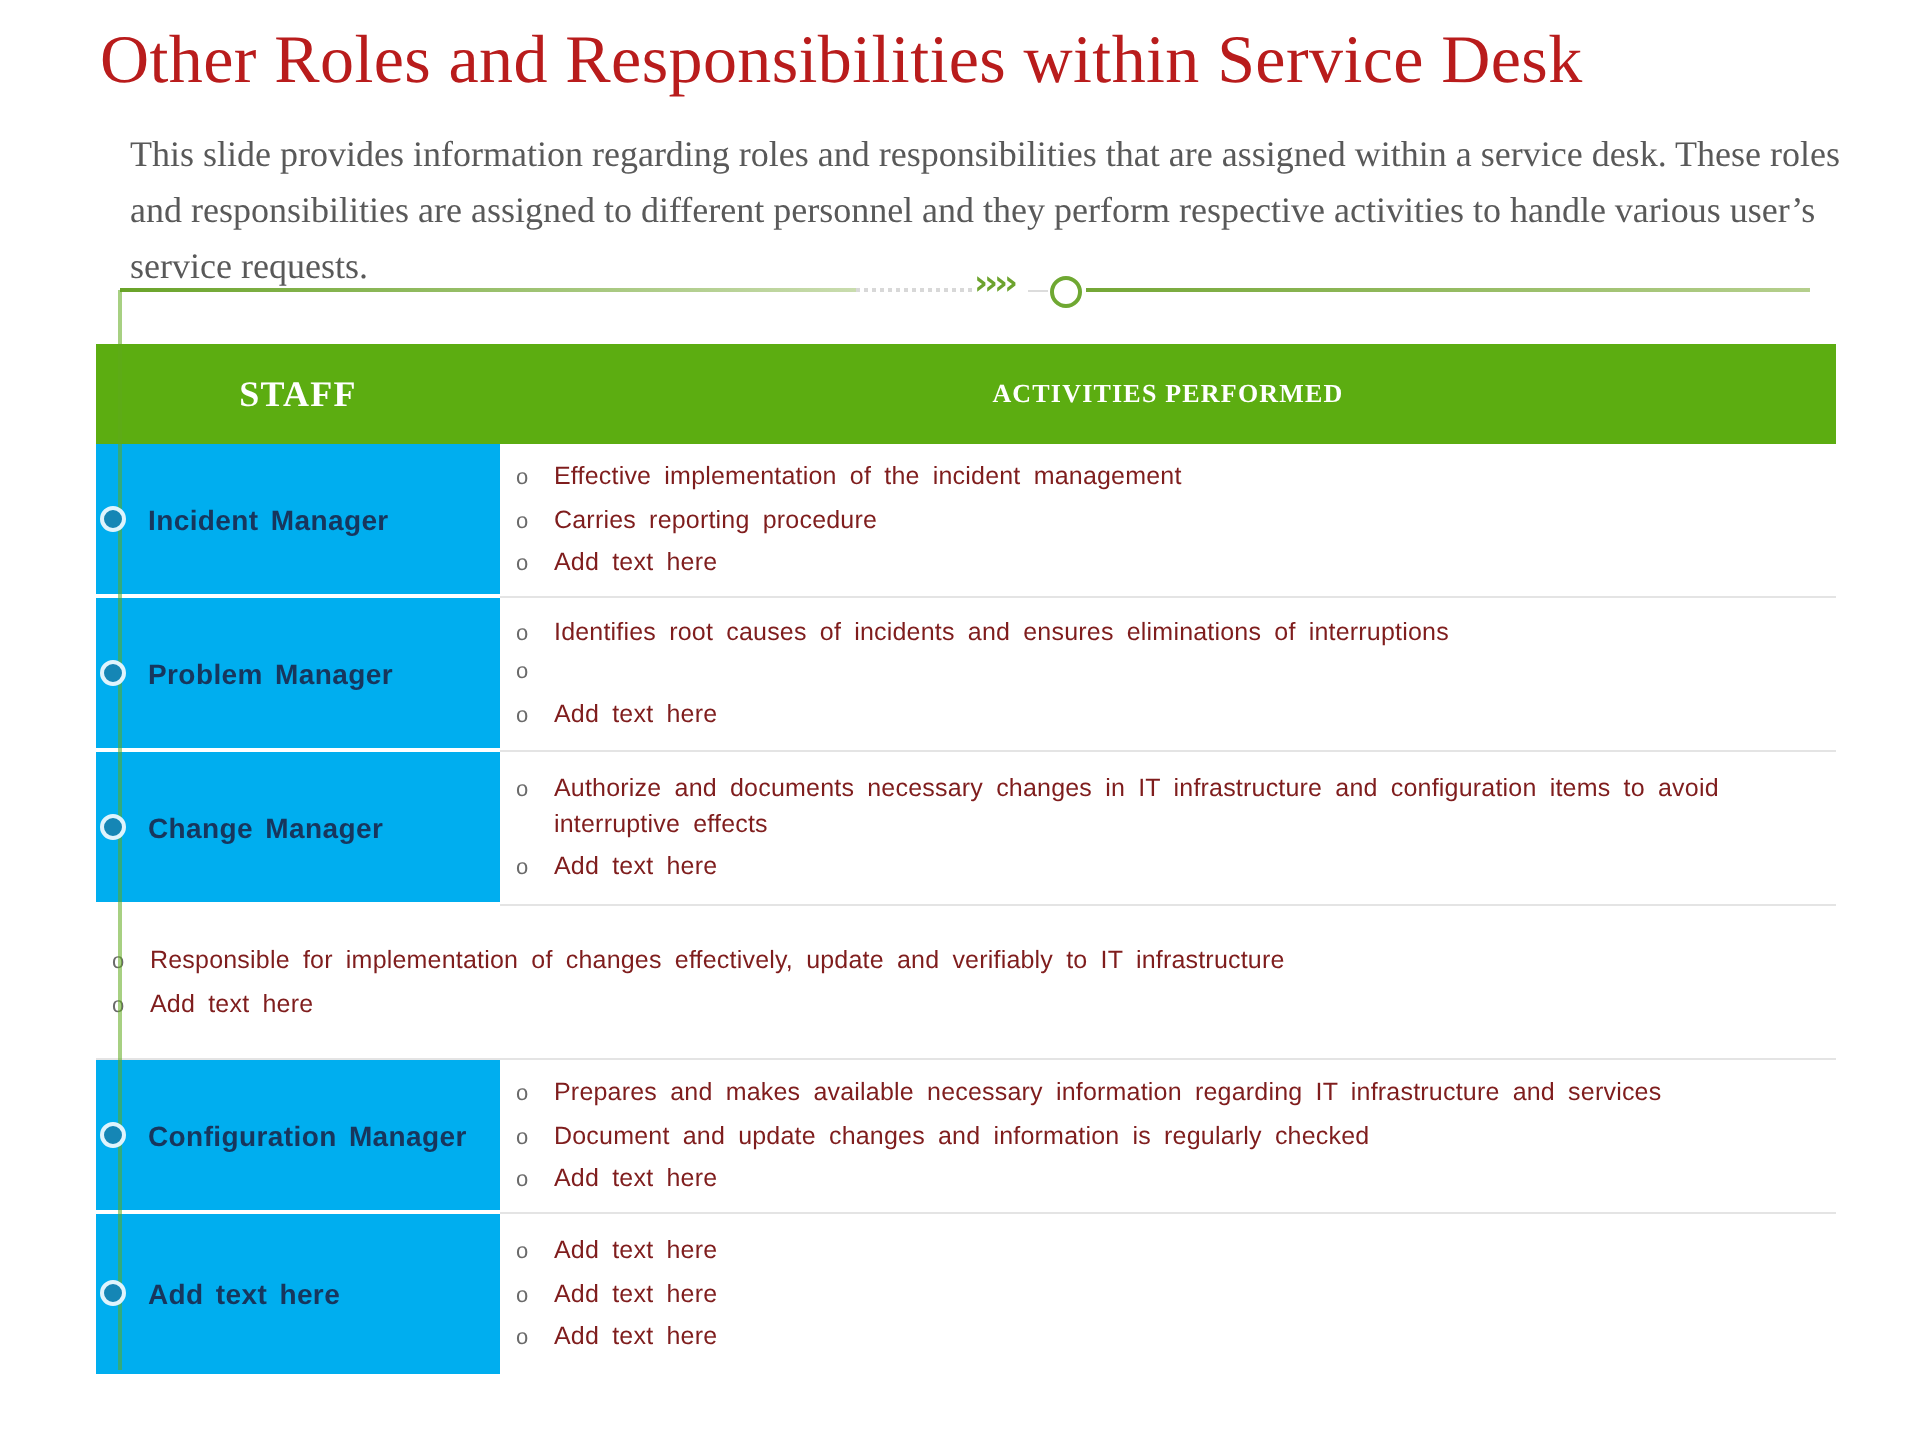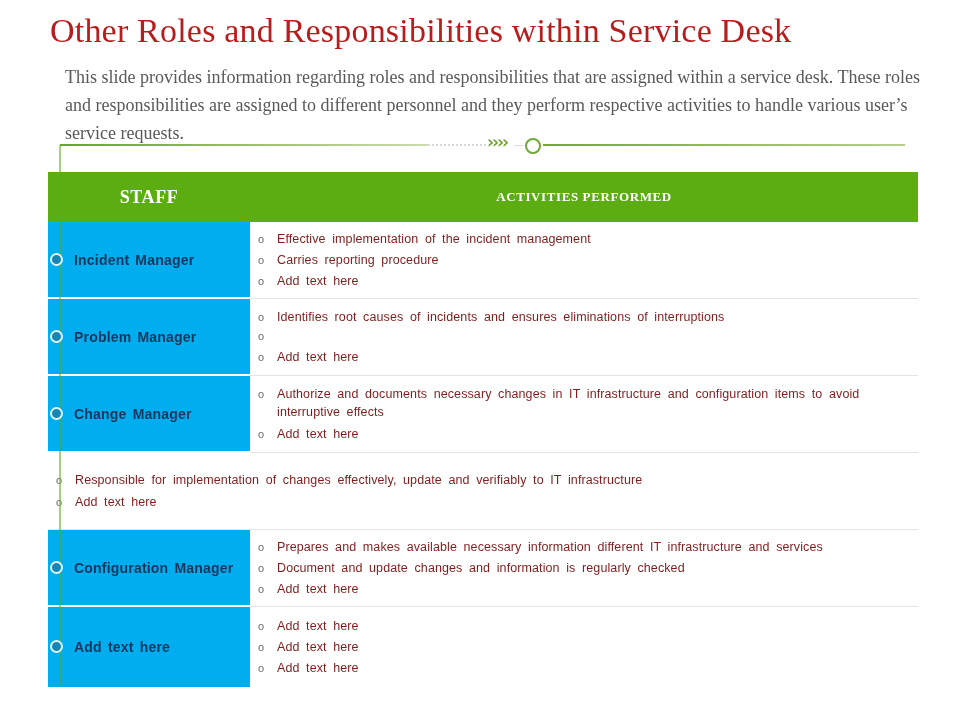--- a/index.html
+++ b/index.html
@@ -194,21 +194,21 @@
   </div>
 
   <div class="row">
     <div class="staff-cell">
       <span class="marker"></span>
       <span class="staff-label">Configuration Manager</span>
     </div>
     <div class="act-cell">
             <div class="act-item">
               <span class="bullet">o</span>
-              <span class="act-text">Prepares and makes available necessary information different IT infrastructure and services</span>
+              <span class="act-text">Prepares and makes available necessary information regarding IT infrastructure and services</span>
             </div>
             <div class="act-item">
               <span class="bullet">o</span>
               <span class="act-text">Document and update changes and information is regularly checked</span>
             </div>
             <div class="act-item">
               <span class="bullet">o</span>
               <span class="act-text">Add text here</span>
             </div>
           </div>

